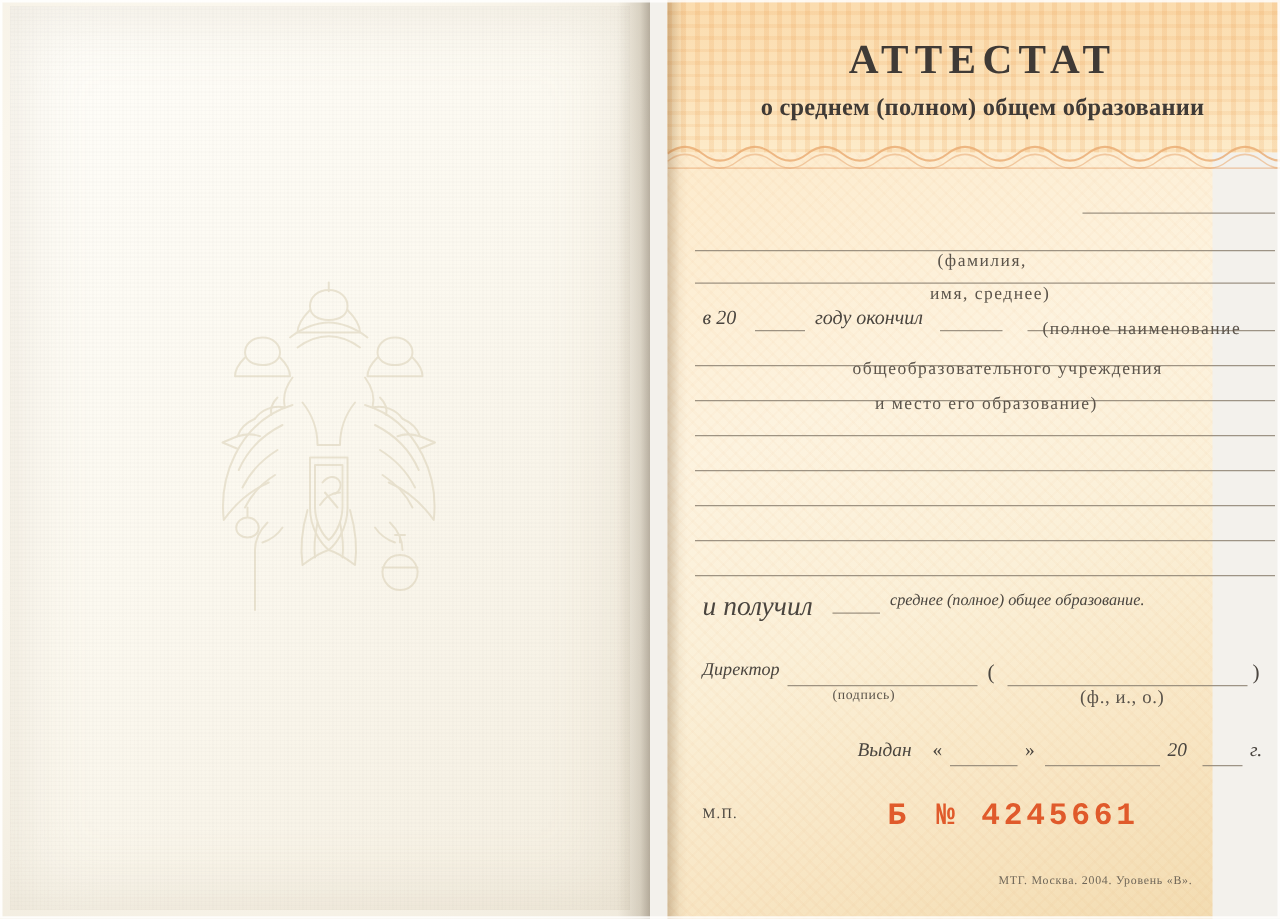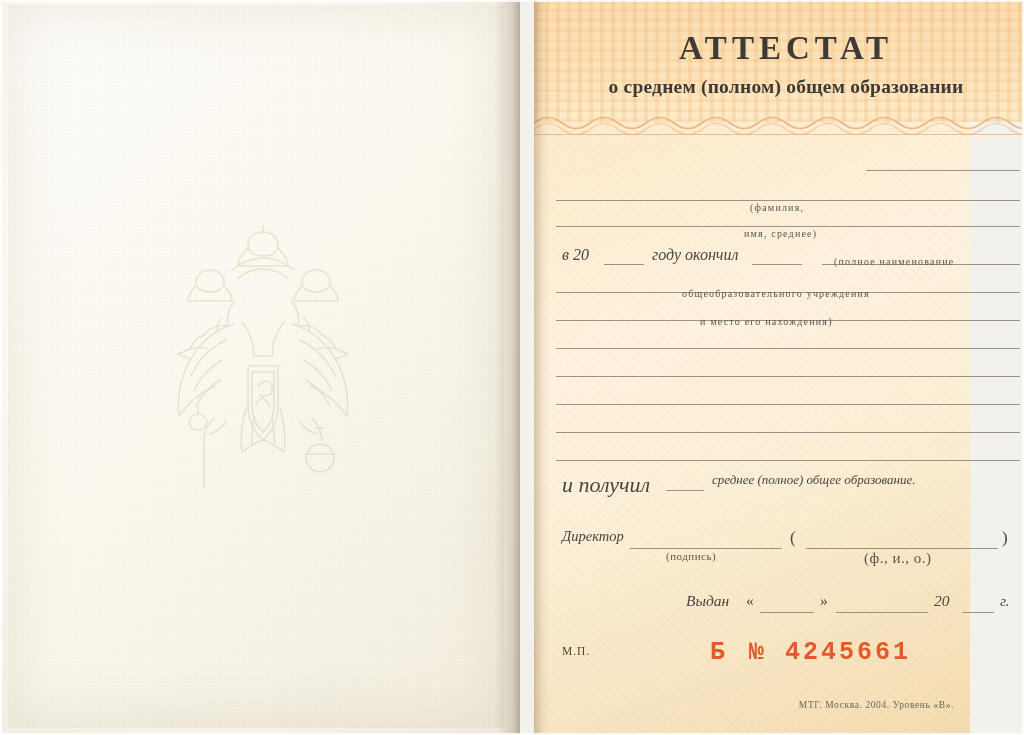--- a/index.html
+++ b/index.html
@@ -127,21 +127,21 @@
   .ftext {
     position: absolute;
     color: #4a453f;
     font-family: "Liberation Serif", serif;
     white-space: nowrap;
   }
   .hint {
     position: absolute;
     color: #5b544b;
     font-family: "Liberation Serif", serif;
-    font-size: 10px;
+    font-size: 14px;
     letter-spacing: 1.2px;
     white-space: nowrap;
   }
   .rule {
     position: absolute;
     height: 0;
     border-top: 1px solid #8d8273;
     opacity: 0.85;
   }
   .serif-it {
@@ -285,21 +285,21 @@
     <div class="rule" style="left:70px; top:264px; width:40px;"></div>
     <div class="ftext serif-it" style="left:118px; top:246px; font-size:16px;">году окончил</div>
     <div class="rule" style="left:218px; top:264px; width:50px;"></div>
     <div class="rule" style="left:288px; top:264px; width:198px;"></div>
     <div class="hint" style="left:300px; top:256px;">(полное  наименование</div>
 
     <div class="rule" style="left:22px; top:292px; width:464px;"></div>
     <div class="hint" style="left:148px; top:288px;">общеобразовательного   учреждения</div>
 
     <div class="rule" style="left:22px; top:320px; width:464px;"></div>
-    <div class="hint" style="left:166px; top:316px;">и  место  его  нахождения)</div>
+    <div class="hint" style="left:166px; top:316px;">и  место  его  образование)</div>
 
     <div class="rule" style="left:22px; top:348px; width:464px;"></div>
     <div class="rule" style="left:22px; top:376px; width:464px;"></div>
     <div class="rule" style="left:22px; top:404px; width:464px;"></div>
     <div class="rule" style="left:22px; top:432px; width:464px;"></div>
     <div class="rule" style="left:22px; top:460px; width:464px;"></div>
 
     <div class="ftext serif-it" style="left:28px; top:472px; font-size:22px;">и получил</div>
     <div class="rule" style="left:132px; top:490px; width:38px;"></div>
     <div class="ftext serif-it" style="left:178px; top:472px; font-size:13px;">среднее (полное) общее образование.</div>

